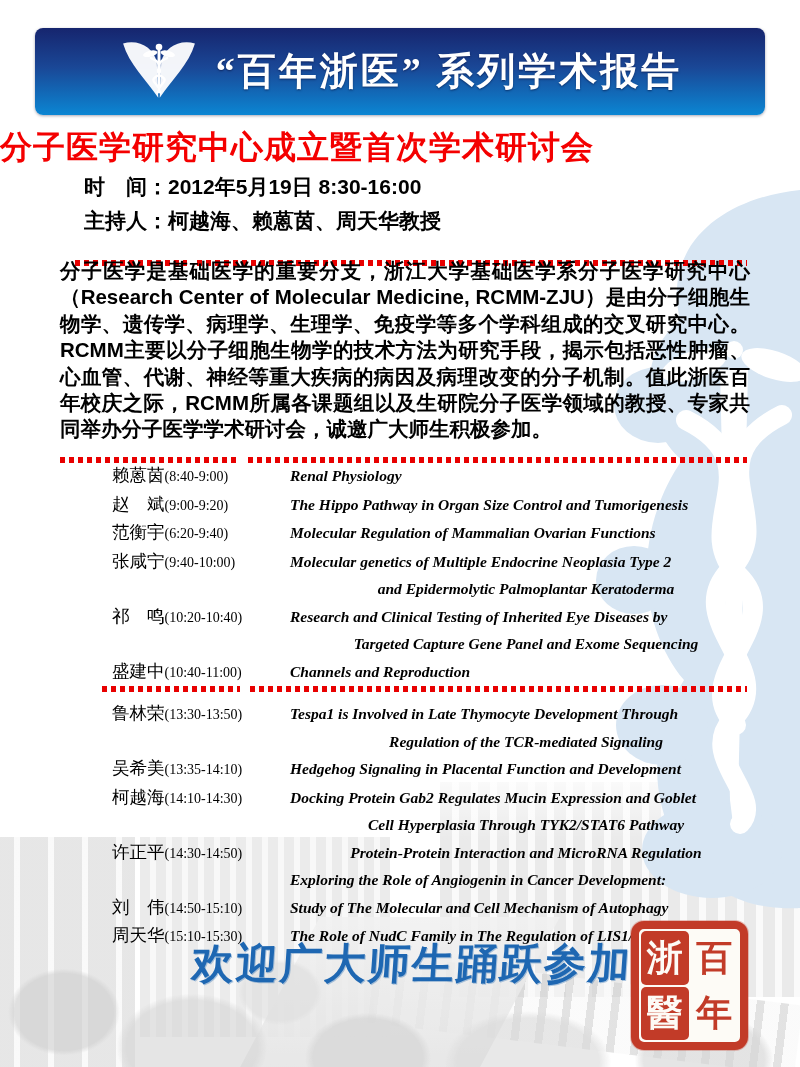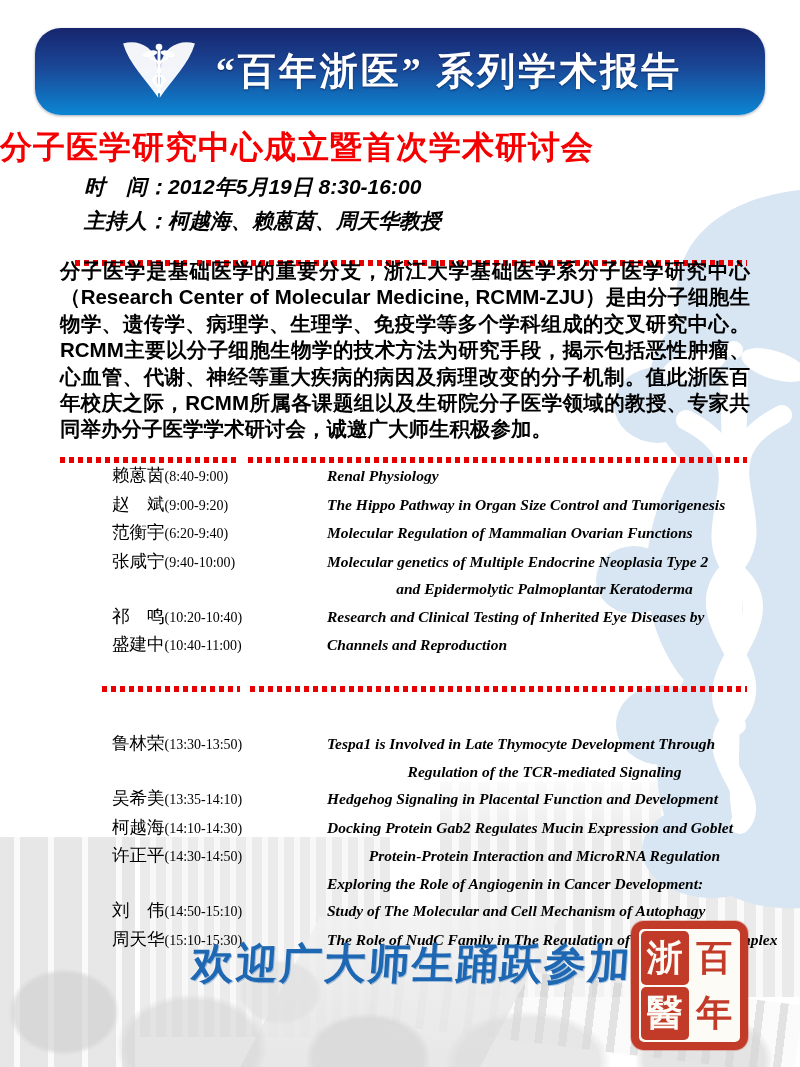--- a/index.html
+++ b/index.html
@@ -32,63 +32,63 @@
     radial-gradient(100px 70px at 46% 96%,#c2c2c2 0 55%,transparent 63%),
     radial-gradient(130px 80px at 66% 98%,#cccccc 0 55%,transparent 64%),
     radial-gradient(110px 75px at 88% 97%,#c5c5c5 0 55%,transparent 63%),
     radial-gradient(70px 55px at 35% 70%,#d2d2d2 0 52%,transparent 60%);}
   .ph-fade{left:0;top:0;width:800px;height:90px;background:linear-gradient(180deg,#ffffff 12%,rgba(255,255,255,0));}
   .ph-lighten{left:0;top:0;width:800px;height:315px;background:rgba(255,255,255,.28);}
   
   .watermark{position:absolute;right:0;top:160px;width:238px;height:760px;z-index:2;}
   
   .banner{
-    position:absolute;left:35px;top:28px;width:730px;height:87px;border-radius:26px;z-index:3;
+    position:absolute;left:35px;top:28px;width:730px;height:87px;border-radius:8px;z-index:3;
     background:linear-gradient(180deg,#16256e 0%,#1a4796 45%,#0b86d3 100%);
     display:flex;align-items:center;justify-content:center;gap:16px;
     box-shadow:0 1px 3px rgba(0,0,40,.35);
   }
   .banner-logo{width:82px;height:66px;flex:0 0 auto;}
   .banner-title{
     color:#fff;font-size:38px;font-weight:700;letter-spacing:3px;white-space:nowrap;
     font-family:"Liberation Serif","DejaVu Serif",serif;
     text-shadow:0 1px 2px rgba(0,0,40,.5);
   }
   
   .main-title{
     position:absolute;left:0;top:126px;width:800px;text-align:left;z-index:3;
     color:#f40000;font-size:32px;font-weight:800;letter-spacing:1px;white-space:nowrap;
   }
   
   .details{position:absolute;left:84px;top:170px;z-index:3;font-size:21px;font-weight:700;color:#000;}
-  .drow{line-height:34px;white-space:nowrap;font-style:italic;}
+  .drow{line-height:34px;white-space:nowrap;}
   
   .dotline{position:absolute;display:flex;z-index:3;align-items:center;}
   .dotline .seg{height:6px;background:repeating-linear-gradient(90deg,#e80000 0 5px,transparent 5px 9px);}
   .dl1{left:75px;top:260px;width:672px;}
   .dl2{left:60px;top:457px;width:687px;}
   .dl3{left:102px;top:686px;width:645px;}
   .seg-gap{width:10px;height:6px;flex:0 0 auto;}
   
   .intro{
     position:absolute;left:60px;top:258px;width:690px;z-index:3;
     font-size:20.5px;font-weight:700;line-height:26.4px;color:#000;text-align:justify;
   }
   
   .schedule{position:absolute;left:112px;width:650px;z-index:3;}
   .sched-morning{top:462px;}
-  .sched-afternoon{top:730px;}
+  .sched-afternoon{top:700px;}
   .srow{display:flex;align-items:flex-start;}
   .sname{width:178px;flex:0 0 auto;line-height:27.5px;white-space:nowrap;}
   .sname .nm{font-size:17.5px;color:#000;font-family:"Liberation Sans","DejaVu Sans",sans-serif;}
   .sname .tm{font-size:14px;color:#000;font-family:Liberation Serif, serif;}
   .stitle{flex:1;min-width:0;}
   .tl{
     line-height:27.5px;white-space:nowrap;color:#000;
-    font-family:"Liberation Serif","DejaVu Serif",serif;font-style:italic;font-weight:700;font-size:15.5px;margin-left:37px;
+    font-family:"Liberation Serif","DejaVu Serif",serif;font-style:italic;font-weight:700;font-size:15.5px;
   }
   .tl.cont{text-align:center;}
   
   .welcome{
     position:absolute;left:160px;top:936px;width:520px;z-index:4;text-align:center;
     color:#1e67b2;font-size:42px;font-weight:900;letter-spacing:2px;white-space:nowrap;
     transform:skewX(-4deg);
     font-family:"Liberation Serif","DejaVu Serif",serif;
     text-shadow:1px 1px 0 rgba(30,103,178,.35);
   }
@@ -209,20 +209,21 @@
         <div class="sname"><span class="nm">张咸宁</span><span class="tm">(9:40-10:00)</span></div>
         <div class="stitle">
           <div class="tl first">Molecular genetics of Multiple Endocrine Neoplasia Type 2</div>
           <div class="tl cont">and Epidermolytic Palmoplantar Keratoderma</div>
         </div>
       </div>
       <div class="srow">
         <div class="sname"><span class="nm">祁　鸣</span><span class="tm">(10:20-10:40)</span></div>
         <div class="stitle">
           <div class="tl first">Research and Clinical Testing of Inherited Eye Diseases by</div>
+          <div class="tl cont">Targeted Capture Gene Panel and Exome Sequencing</div>
         </div>
       </div>
       <div class="srow">
         <div class="sname"><span class="nm">盛建中</span><span class="tm">(10:40-11:00)</span></div>
         <div class="stitle">
           <div class="tl first">Channels and Reproduction</div>
         </div>
       </div>
     </div>
 
@@ -237,20 +238,21 @@
       <div class="srow">
         <div class="sname"><span class="nm">吴希美</span><span class="tm">(13:35-14:10)</span></div>
         <div class="stitle">
           <div class="tl first">Hedgehog Signaling in Placental Function and Development</div>
         </div>
       </div>
       <div class="srow">
         <div class="sname"><span class="nm">柯越海</span><span class="tm">(14:10-14:30)</span></div>
         <div class="stitle">
           <div class="tl first">Docking Protein Gab2 Regulates Mucin Expression and Goblet</div>
+          <div class="tl cont">Cell Hyperplasia Through TYK2/STAT6 Pathway</div>
         </div>
       </div>
       <div class="srow">
         <div class="sname"><span class="nm">许正平</span><span class="tm">(14:30-14:50)</span></div>
         <div class="stitle">
           <div class="tl cont">Protein-Protein Interaction and MicroRNA Regulation</div>
           <div class="tl first">Exploring the Role of Angiogenin in Cancer Development:</div>
         </div>
       </div>
       <div class="srow">

